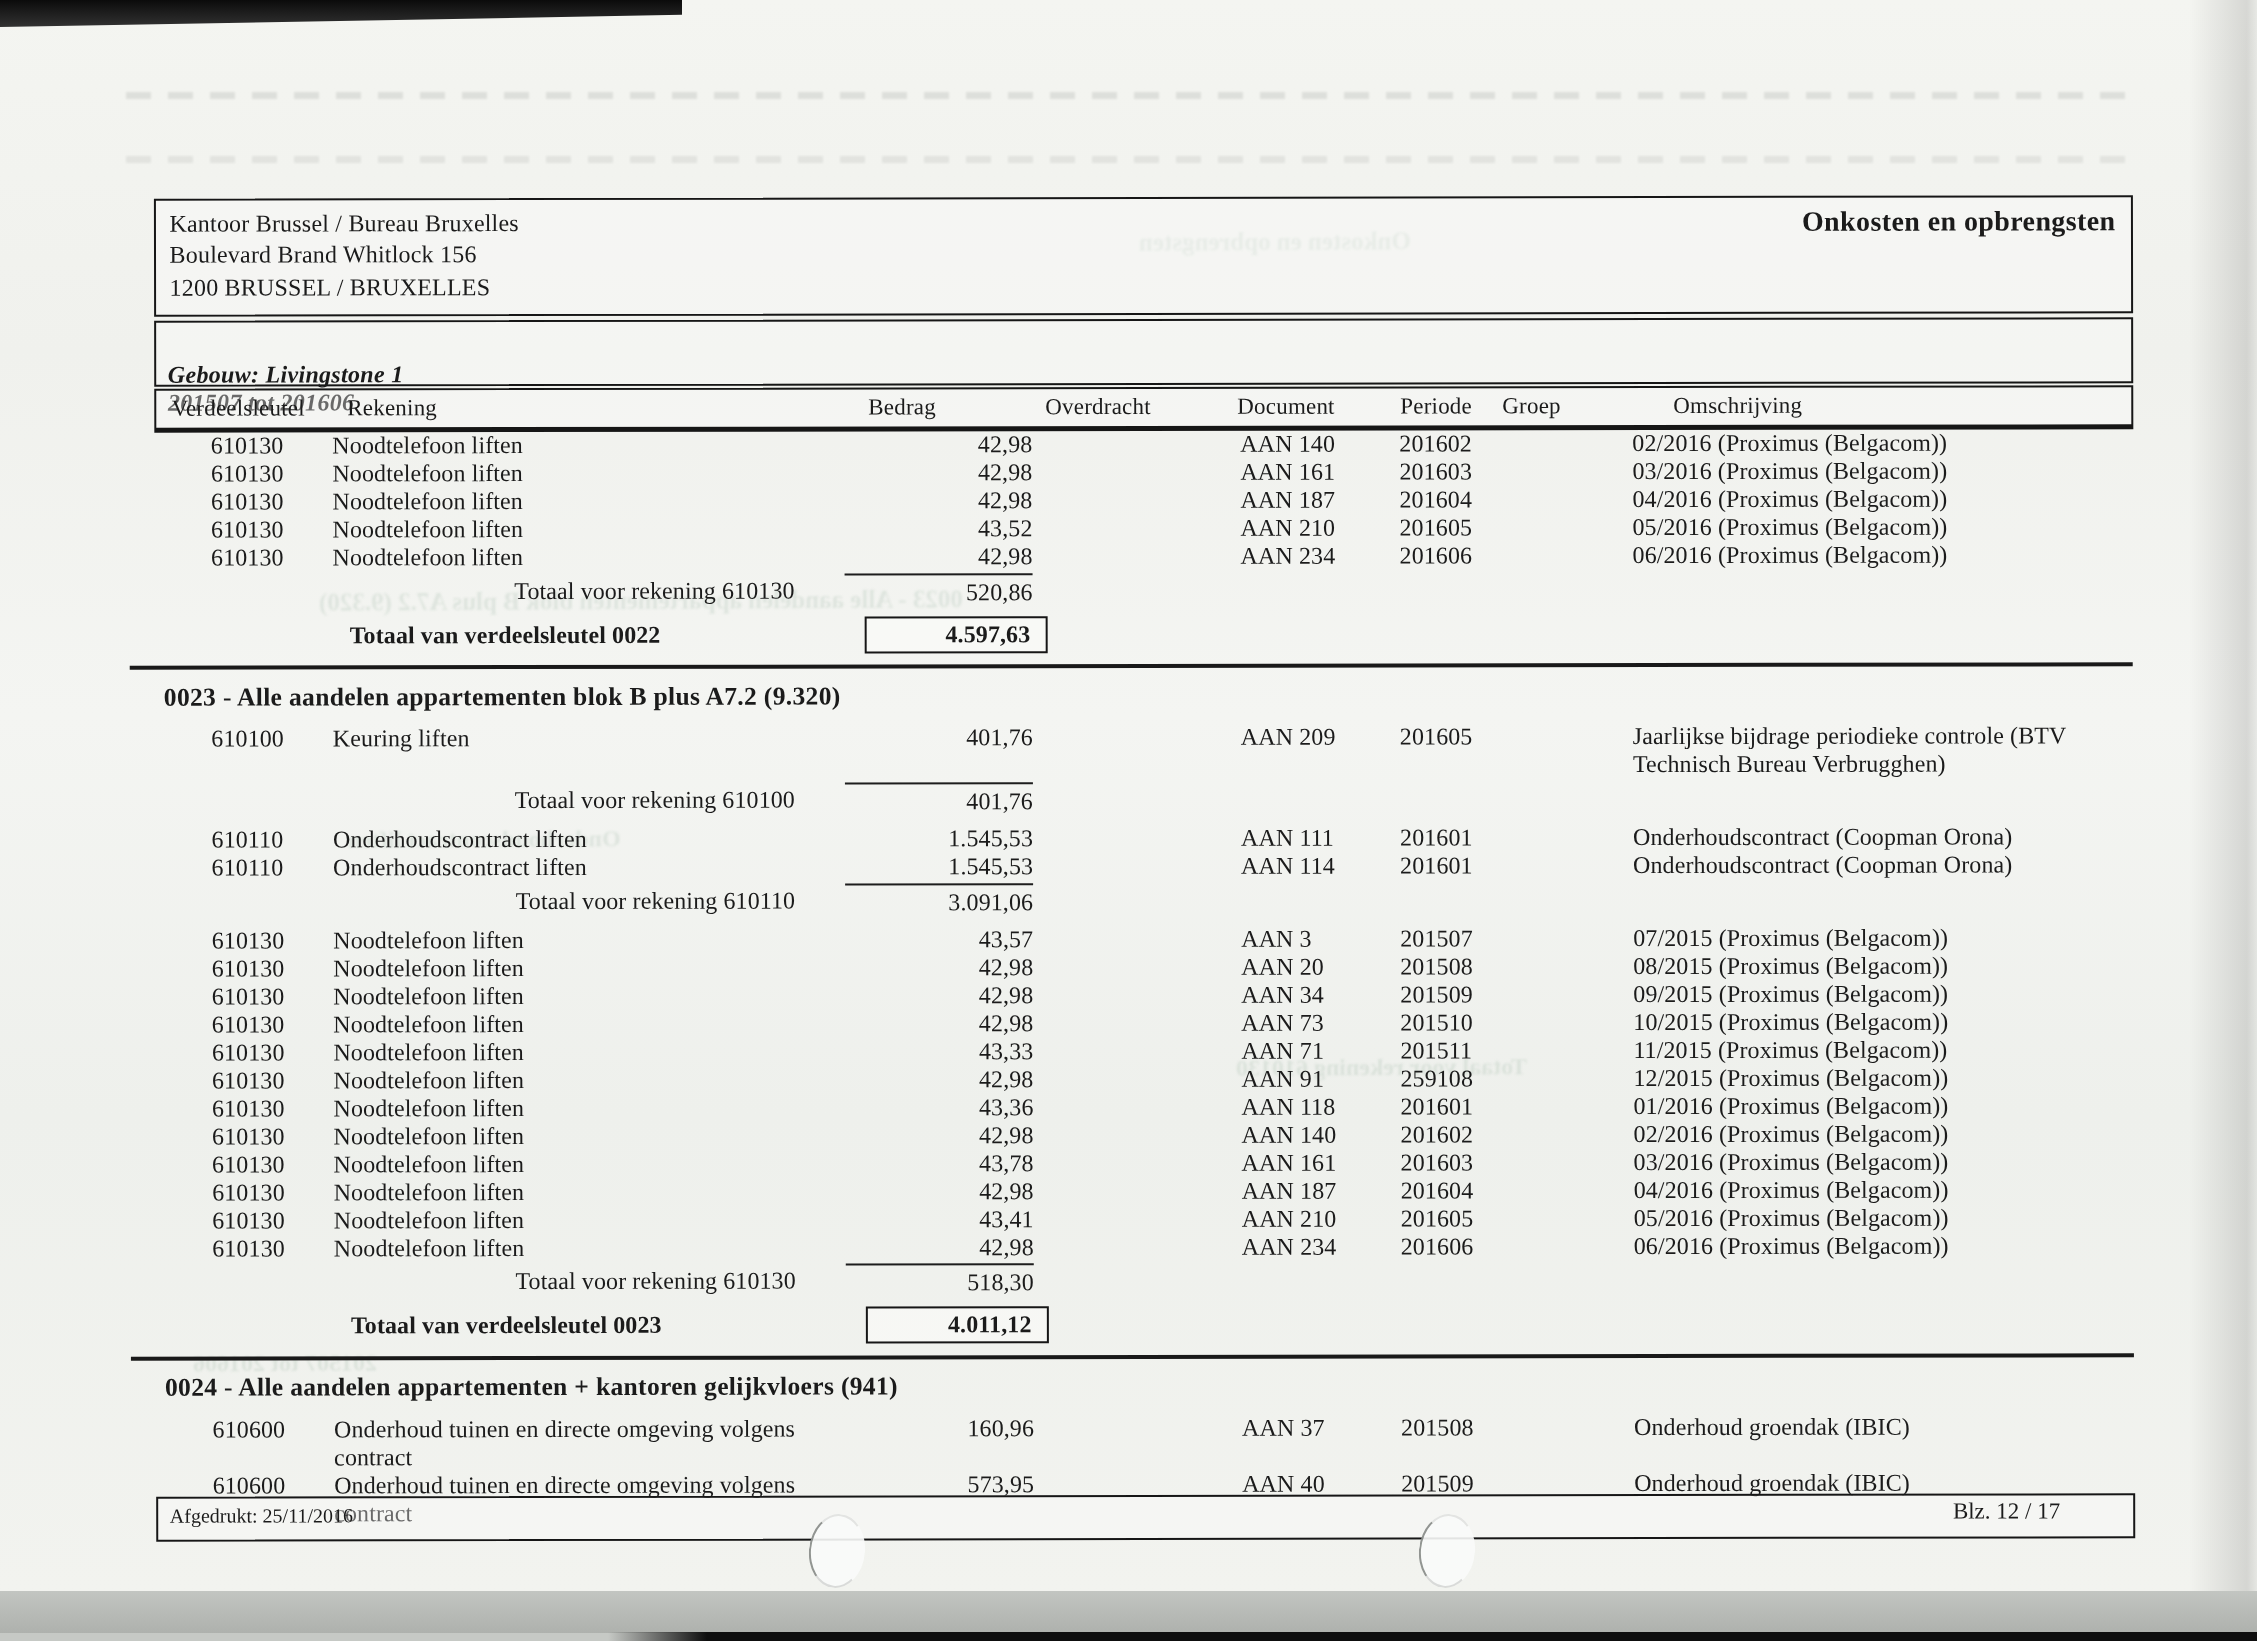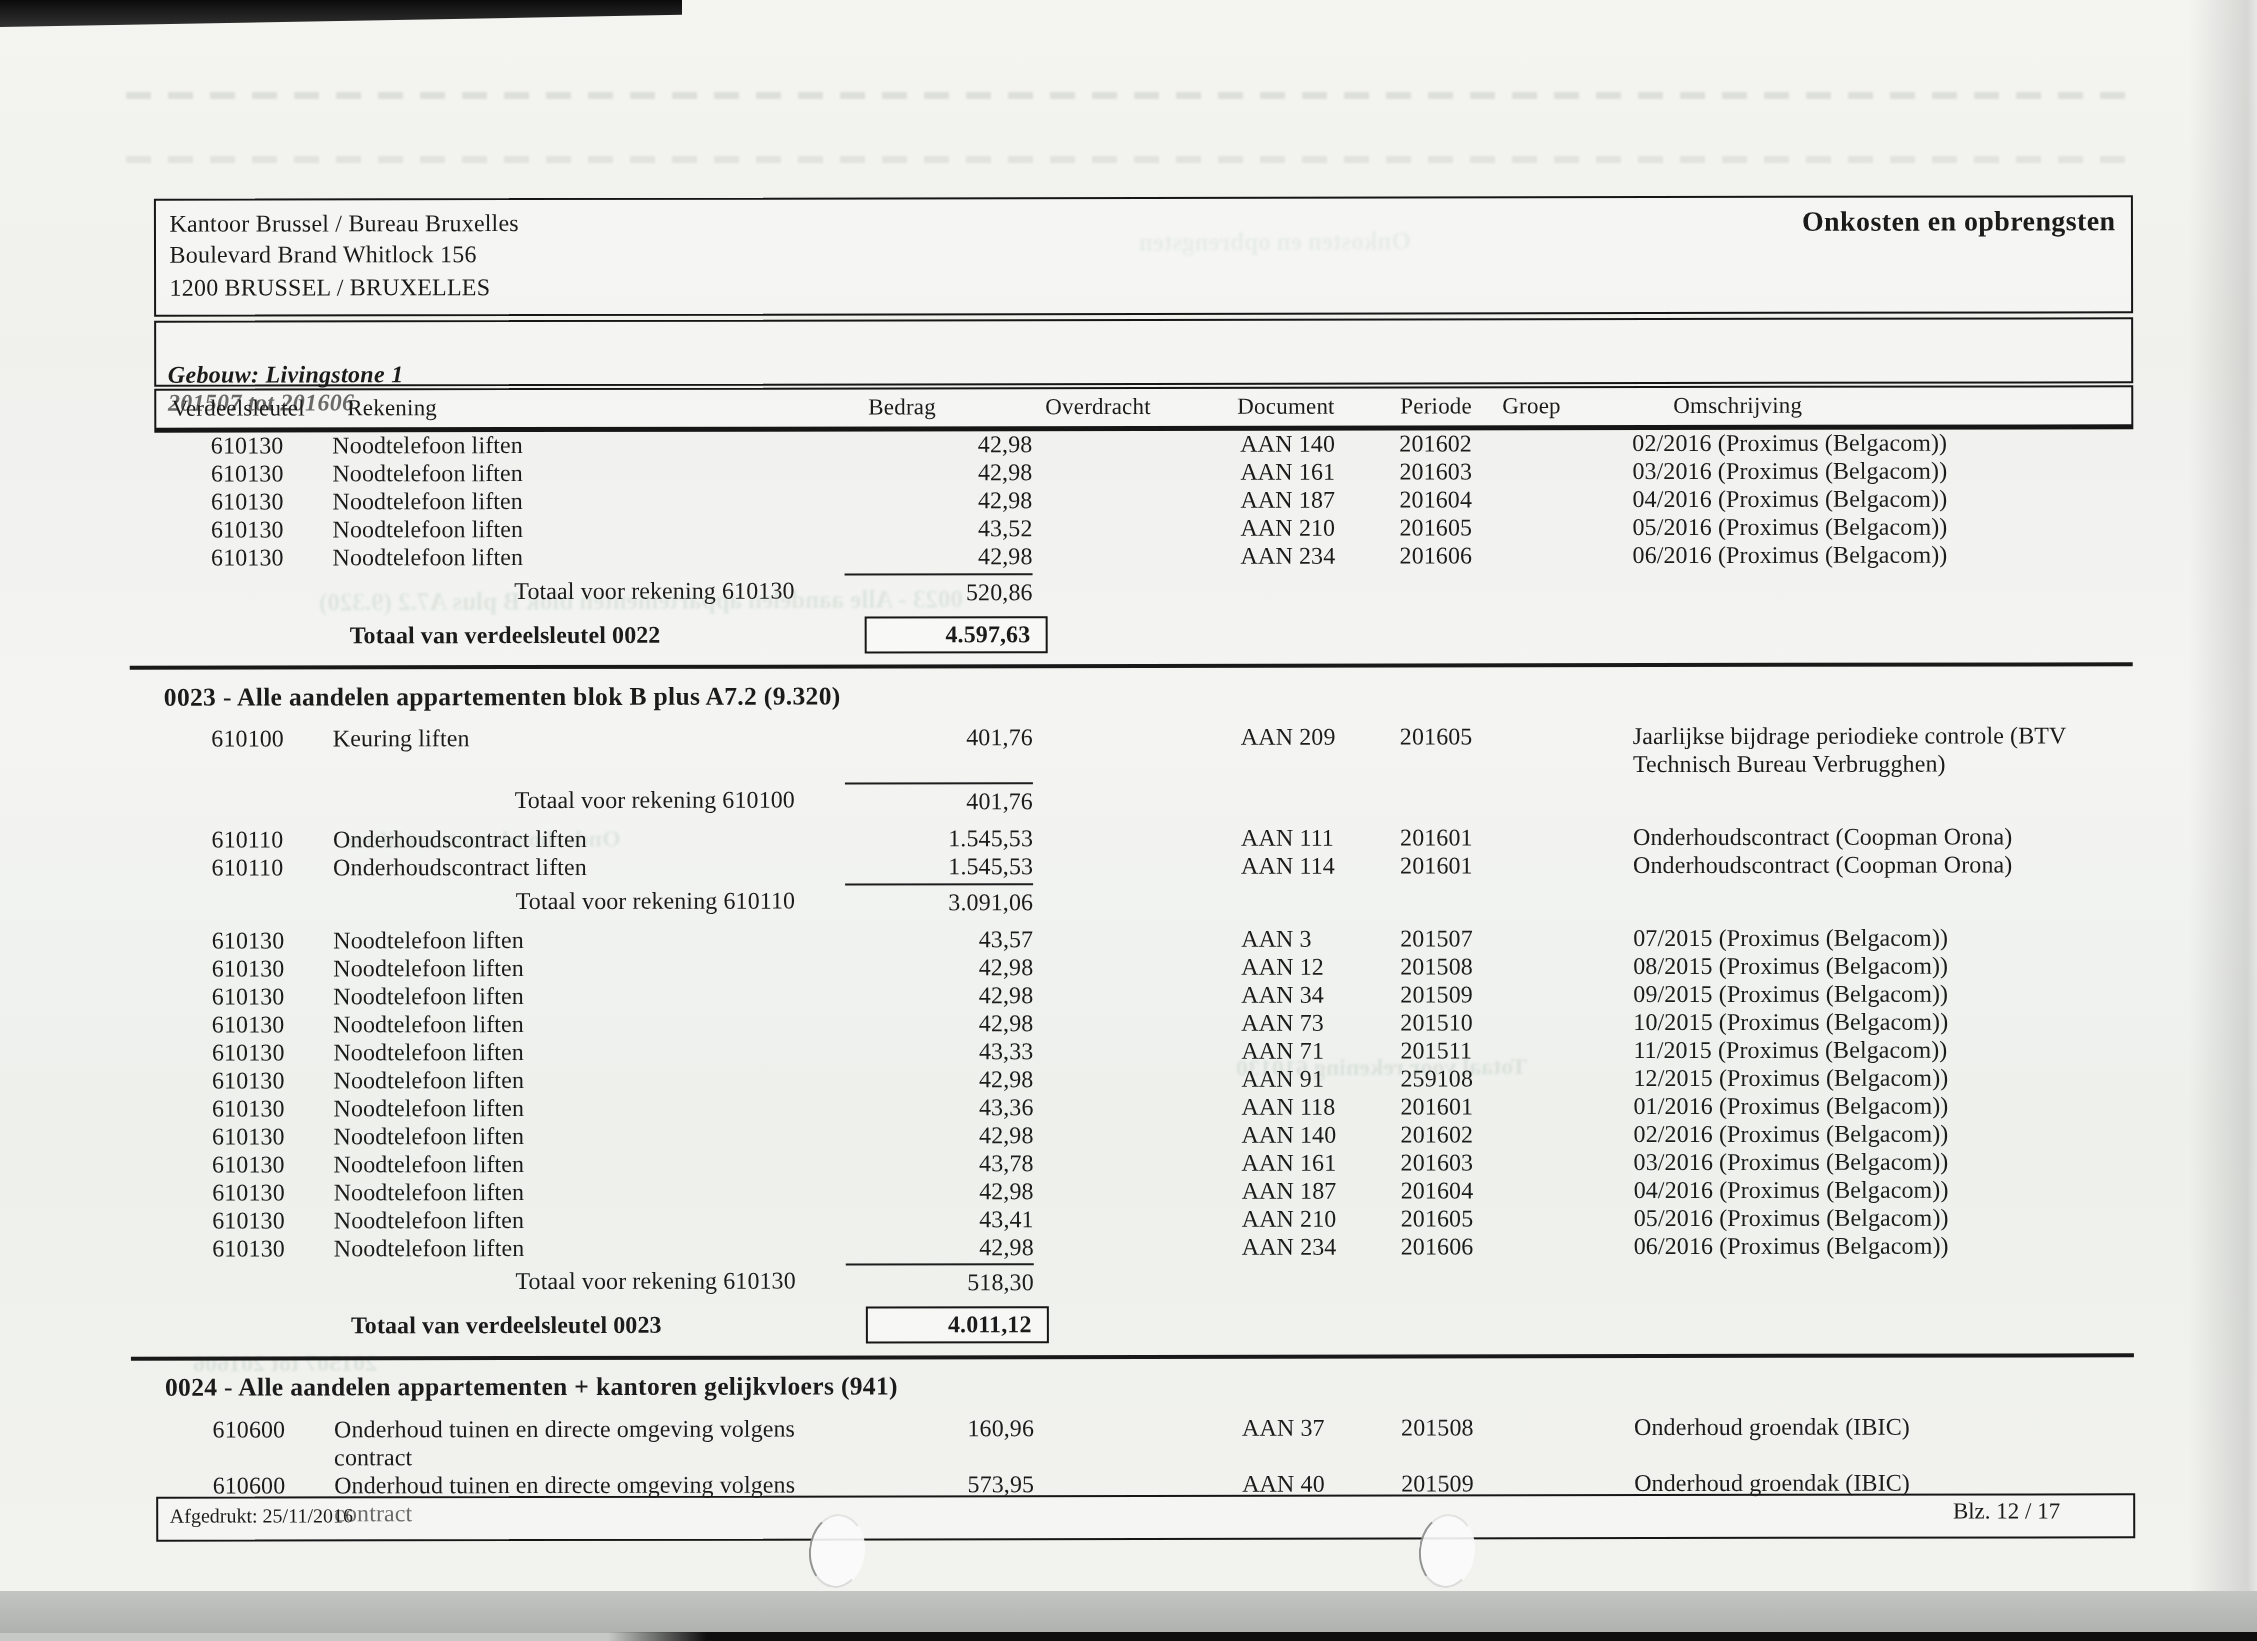--- a/index.html
+++ b/index.html
@@ -247,21 +247,21 @@
             <span class="c-doc">AAN 3</span>
             <span class="c-per">201507</span>
             <span class="c-grp"></span>
             <span class="c-desc">07/2015 (Proximus (Belgacom))</span>
           </div>
           <div class="row">
             <span class="c-code">610130</span>
             <span class="c-acct">Noodtelefoon liften</span>
             <span class="c-amt">42,98</span>
             <span class="c-ovr"></span>
-            <span class="c-doc">AAN 12</span>
+            <span class="c-doc">AAN 20</span>
             <span class="c-per">201508</span>
             <span class="c-grp"></span>
             <span class="c-desc">08/2015 (Proximus (Belgacom))</span>
           </div>
           <div class="row">
             <span class="c-code">610130</span>
             <span class="c-acct">Noodtelefoon liften</span>
             <span class="c-amt">42,98</span>
             <span class="c-ovr"></span>
             <span class="c-doc">AAN 34</span>

